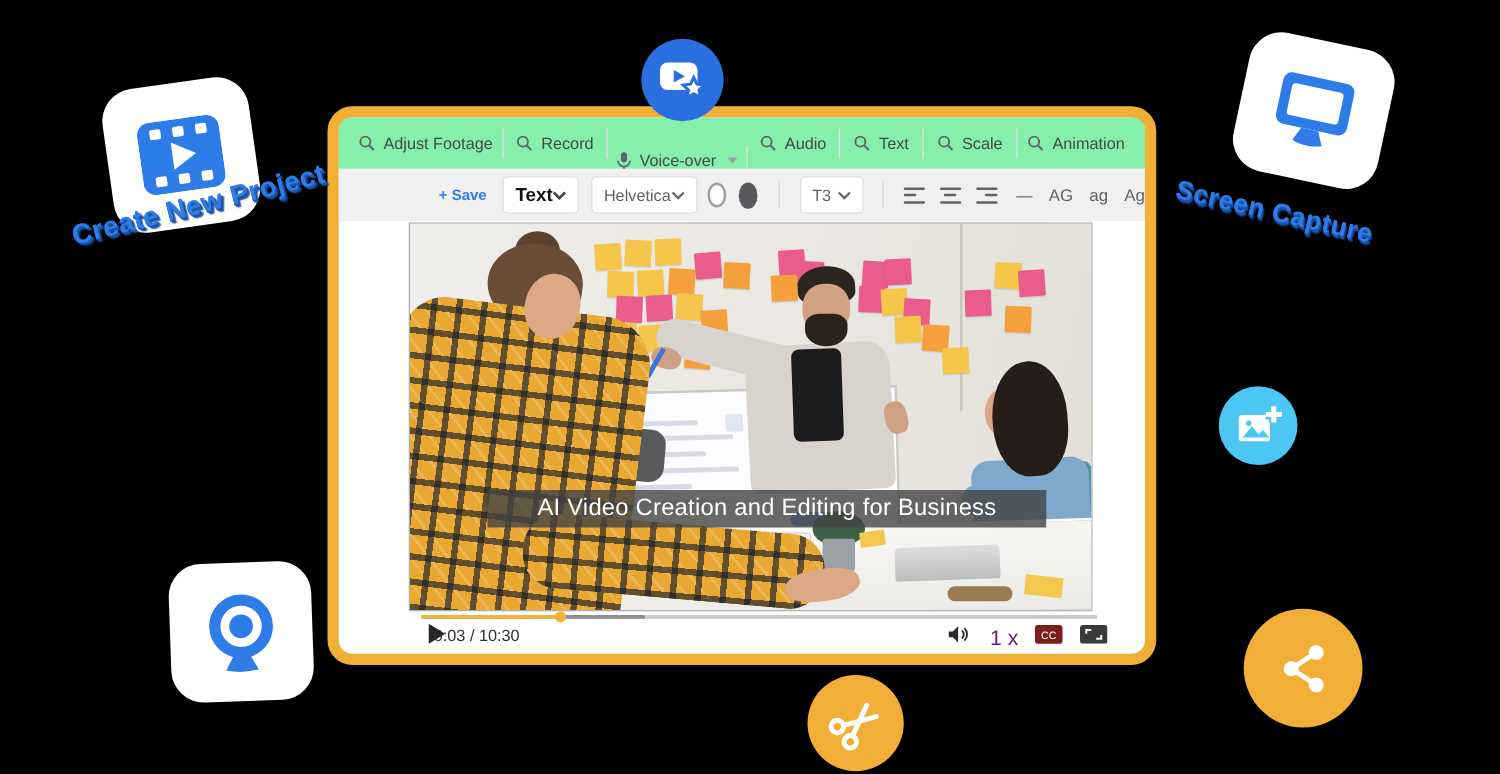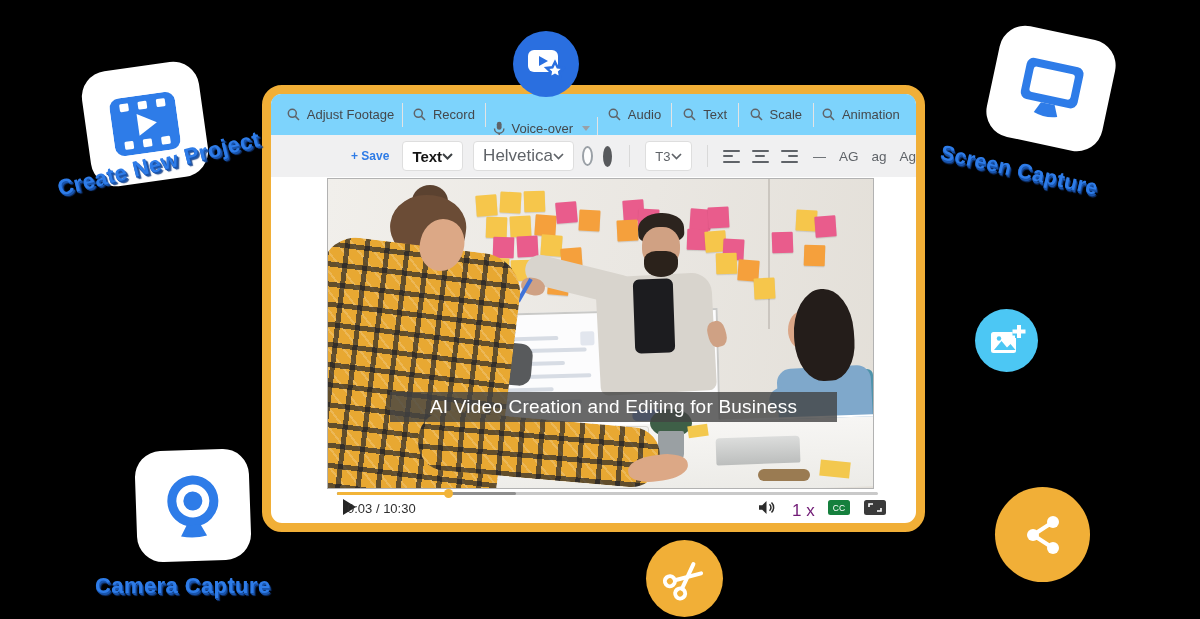--- a/index.html
+++ b/index.html
@@ -6,35 +6,35 @@
   html,body { background:#000; font-family:"Liberation Sans", sans-serif; }
   .stage { position:relative; width:1200px; height:619px; background:#000; overflow:hidden; }
 
   
   .editor-panel { position:absolute; left:262px; top:85px; width:663px; height:447px;
     background:#fff; border:9px solid var(--accent,#F1AF37); border-radius:20px; }
   .panel-inner { position:absolute; inset:0; }
 
   
   .top-toolbar { position:absolute; left:0; top:0; width:645px; height:41px;
-    display:flex; align-items:center; padding:0 8px; background:#7dd3fc; border-radius:10px 10px 0 0; }
+    display:flex; align-items:center; padding:0 8px; background:#86efac; border-radius:10px 10px 0 0; }
   .tt-item { display:flex; align-items:center; justify-content:center; gap:7px; height:24px;
     border-right:1px solid #e4e4e4; color:#44484c; font-size:13px; white-space:nowrap; cursor:pointer; }
   .tt-item:last-child { border-right:none; }
   .tt-caret { width:0; height:0; border-left:4px solid transparent; border-right:4px solid transparent;
     border-top:5px solid #9aa0a6; margin-left:2px; }
 
   
   .format-toolbar { position:absolute; left:0; top:41px; width:645px; height:42px;
     background:#f0f0f1; display:flex; align-items:center; padding-left:80px; }
   .save-btn { color:#2f7ce6; font-size:12px; font-weight:bold; margin-right:13px; cursor:pointer; white-space:nowrap; }
   .select-box { height:30px; background:#fff; border:1px solid #dedede; border-radius:4px;
     display:flex; align-items:center; justify-content:space-between; padding:0 9px; cursor:pointer; }
   .sel-text { width:64px; font-size:15px; font-weight:bold; color:#141414; margin-right:10px; }
-  .sel-font { width:104px; font-size:17px; color:#5f6368; margin-right:8px; }
+  .sel-font { width:104px; font-size:13px; color:#5f6368; margin-right:8px; }
   .sel-size { width:64px; font-size:13px; color:#5f6368; margin-right:15px; }
   .swatch-outline { width:20px; height:20px; border-radius:50%; border:2px solid #9aa0a6; background:#fdfdfd; margin-right:10px; cursor:pointer; }
   .swatch-filled { width:21px; height:21px; border-radius:50%; background:#57595c; margin-right:17px; cursor:pointer; }
   .vdiv { width:1px; height:22px; background:#d9d9d9; margin-right:16px; }
   .align-group { display:flex; gap:12px; margin-right:15px; }
   .align-icon { width:17px; height:13px; display:flex; flex-direction:column; justify-content:space-between; cursor:pointer; }
   .align-icon i { display:block; height:2px; background:#5f6368; border-radius:1px; }
   .align-icon i.long { width:17px; }
   .align-icon i.short { width:10px; }
   .align-center i.short { align-self:center; }
@@ -111,21 +111,21 @@
   .progress-row { position:absolute; left:66px; top:395px; width:541px; height:9px; cursor:pointer; }
   .pr-rest { position:absolute; left:0; top:3px; width:100%; height:3px; background:#c9c9c9; border-radius:2px; }
   .pr-buffer { position:absolute; left:0; top:3px; height:3px; background:#8f8f8f; border-radius:2px; }
   .pr-played { position:absolute; left:0; top:3px; height:3px; background:var(--progress,#F2B438); border-radius:2px; }
   .pr-dot { position:absolute; top:0; width:9px; height:9px; background:var(--progress,#F2B438); border-radius:50%; }
   .play-btn { position:absolute; left:72px; top:405px; width:0; height:0;
     border-top:8px solid transparent; border-bottom:8px solid transparent; border-left:13px solid #252525; cursor:pointer; }
   .time-text { position:absolute; left:76px; top:407px; font-size:13px; color:#2f2f2f; white-space:nowrap; }
   .vol-icon { position:absolute; left:487px; top:406px; cursor:pointer; }
   .speed-text { position:absolute; left:521px; top:407px; font-size:17px; color:#701a75; cursor:pointer; }
-  .cc-badge { position:absolute; left:557px; top:406px; width:22px; height:15px; background:#15803d; border-radius:2.5px;
+  .cc-badge { position:absolute; left:557px; top:406px; width:22px; height:15px; background:#7f1d1d; border-radius:2.5px;
     color:#fff; font-size:8.5px; font-weight:normal; display:flex; align-items:center; justify-content:center; cursor:pointer; }
   .fs-badge { position:absolute; left:593px; top:406px; cursor:pointer; }
 
   
   .card { position:absolute; background:#fff; border-radius:26px; display:flex; align-items:center; justify-content:center; cursor:pointer; }
   .card-film { left:86px; top:66px; width:118px; height:116px; transform:rotate(-8deg); }
   .card-monitor { left:992px; top:32px; width:118px; height:113px; transform:rotate(12deg); }
   .card-webcam { left:136px; top:450px; width:114px; height:111px; transform:rotate(-2deg); }
   .circle-badge { position:absolute; border-radius:50%; display:flex; align-items:center; justify-content:center; cursor:pointer; }
   .badge-videostar { left:513px; top:31px; width:66px; height:66px; background:#2a6fe0; z-index:30; }
@@ -185,21 +185,20 @@
     </svg>
   </div>
 
   <div class="card card-webcam">
     <svg width="60" height="64" viewBox="0 0 60 64">
       <circle cx="30" cy="27" r="21" fill="none" stroke="#2E7CE8" stroke-width="9"></circle>
       <circle cx="30" cy="27" r="9.5" fill="#2E7CE8"></circle>
       <path d="M23 51 L37 51 L43 62 Q30 65 17 62 Z" fill="#2E7CE8"></path>
     </svg>
   </div>
-  <div class="float-label lbl-camera">Camera Capture</div>
 
   <div class="circle-badge badge-scissors">
     <svg width="48" height="48" viewBox="0 0 48 48">
       <g transform="rotate(-40 24 24)" stroke="#fff" stroke-width="4" stroke-linecap="round" fill="none">
         <circle cx="11" cy="16" r="5"></circle>
         <circle cx="11" cy="32" r="5"></circle>
         <line x1="15.5" y1="18.5" x2="40" y2="30"></line>
         <line x1="15.5" y1="29.5" x2="40" y2="18"></line>
       </g>
     </svg>

